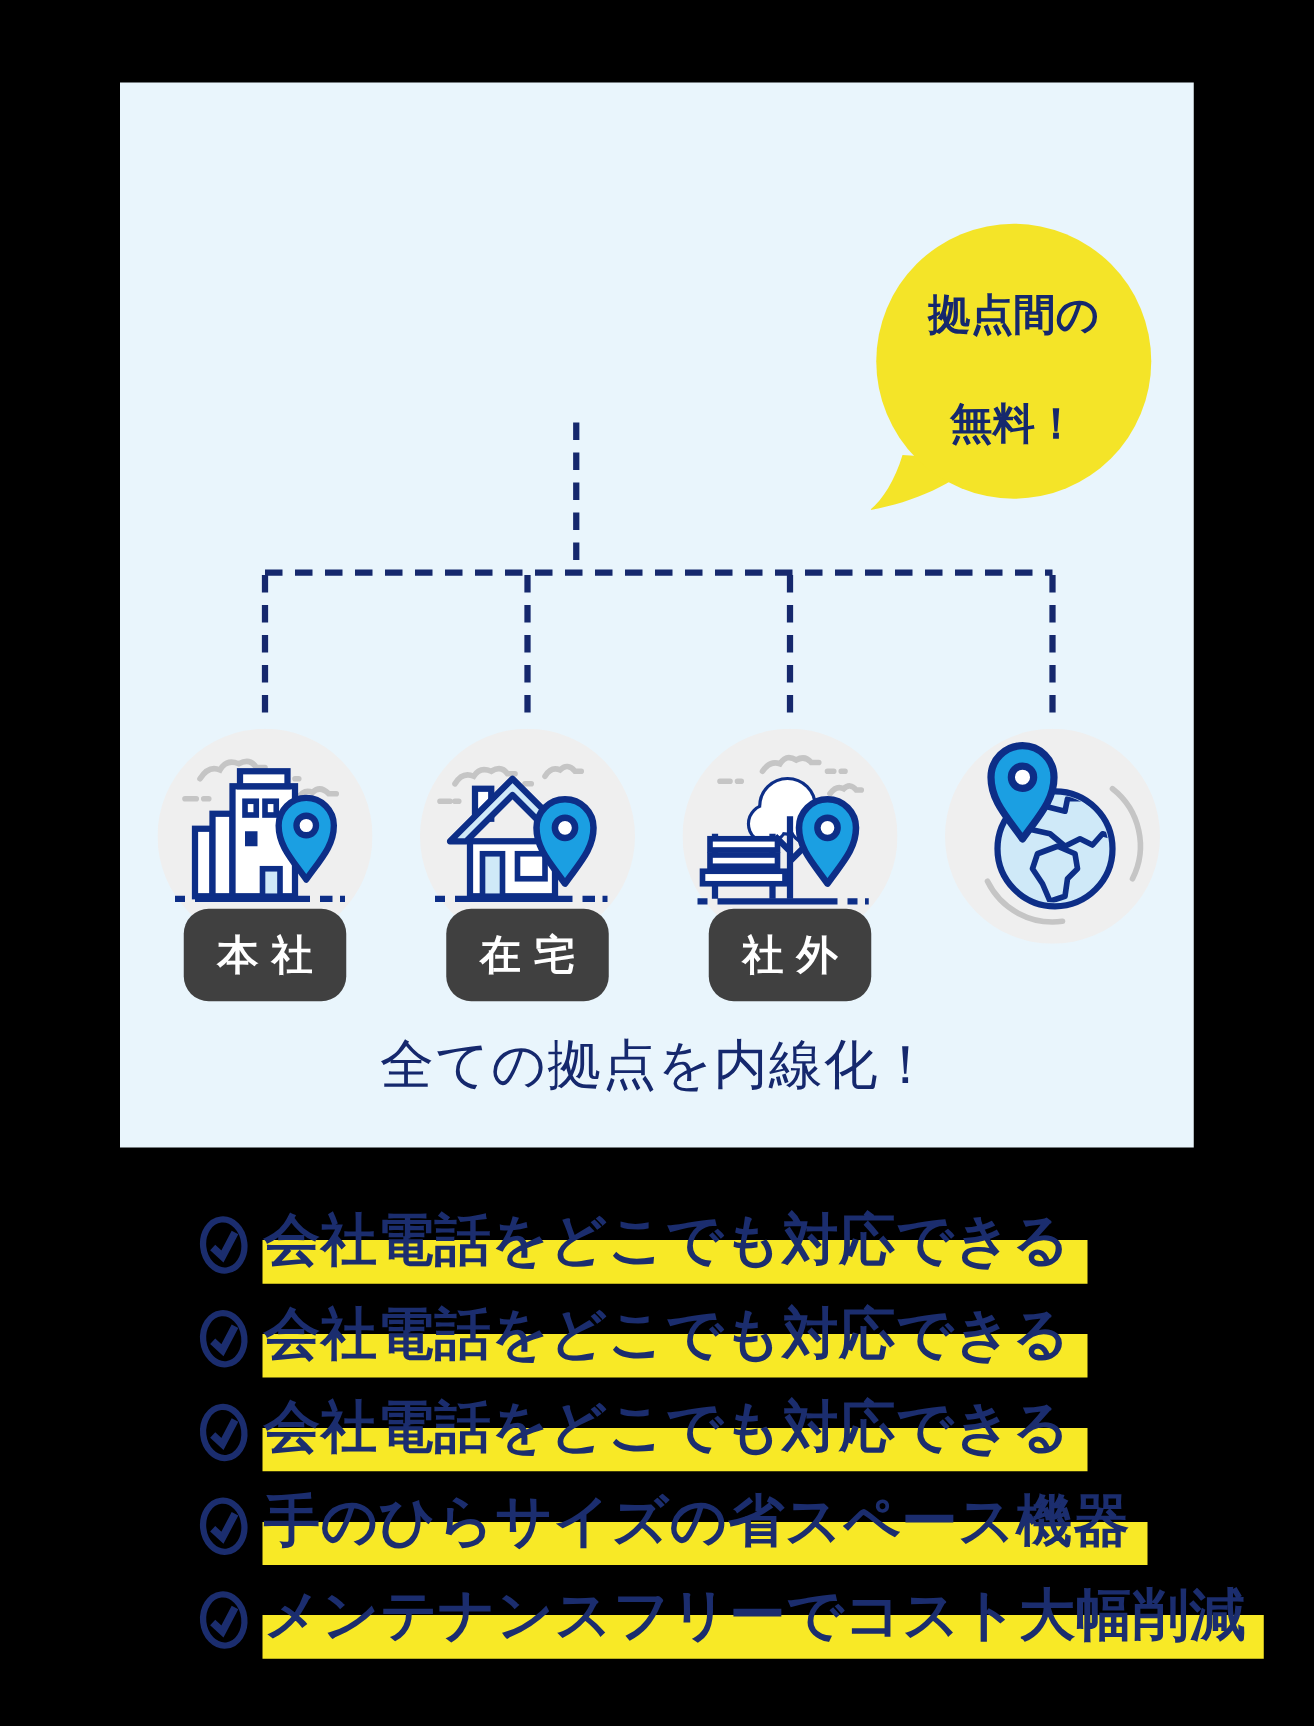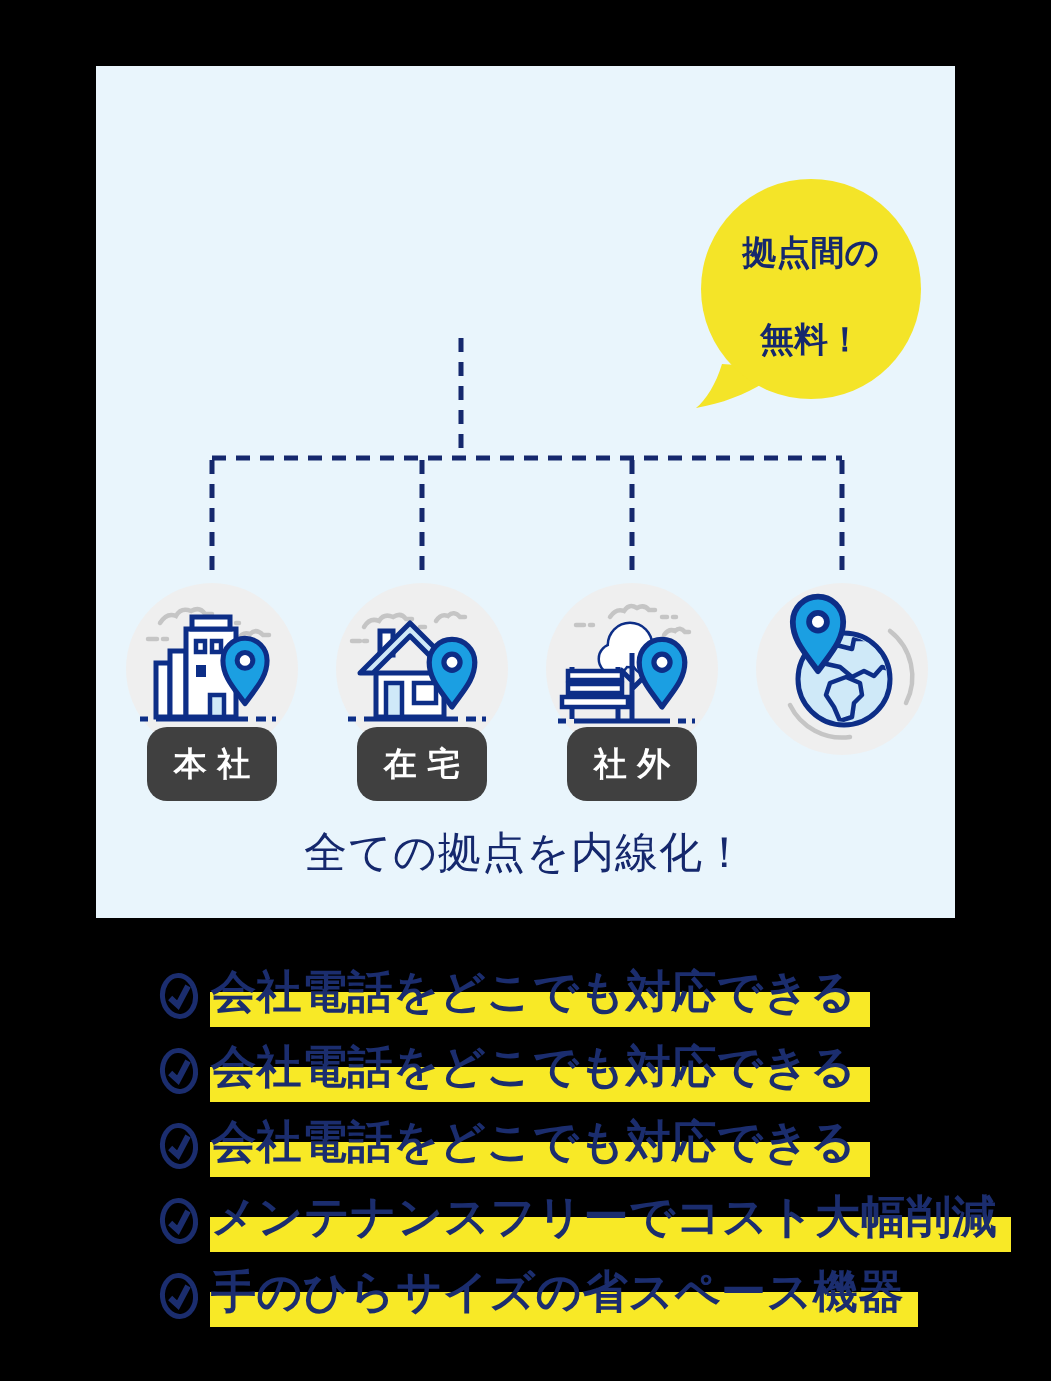--- a/index.html
+++ b/index.html
@@ -205,24 +205,24 @@
         <ellipse cx="21" cy="25" rx="16.5" ry="20.5" fill="none" stroke="#1b2d6e" stroke-width="5"></ellipse>
         <path d="M12,26 L19,34 L31,16" fill="none" stroke="#1b2d6e" stroke-width="6"></path>
       </svg>
       <span class="txt">会社電話をどこでも対応できる</span>
     </div>
     <div class="benefit">
       <svg class="chk" width="42" height="50" viewBox="0 0 42 50">
         <ellipse cx="21" cy="25" rx="16.5" ry="20.5" fill="none" stroke="#1b2d6e" stroke-width="5"></ellipse>
         <path d="M12,26 L19,34 L31,16" fill="none" stroke="#1b2d6e" stroke-width="6"></path>
       </svg>
+      <span class="txt">手のひらサイズの省スペース機器</span>
+    </div>
+    <div class="benefit">
+      <svg class="chk" width="42" height="50" viewBox="0 0 42 50">
+        <ellipse cx="21" cy="25" rx="16.5" ry="20.5" fill="none" stroke="#1b2d6e" stroke-width="5"></ellipse>
+        <path d="M12,26 L19,34 L31,16" fill="none" stroke="#1b2d6e" stroke-width="6"></path>
+      </svg>
       <span class="txt">メンテナンスフリーでコスト大幅削減</span>
     </div>
-    <div class="benefit">
-      <svg class="chk" width="42" height="50" viewBox="0 0 42 50">
-        <ellipse cx="21" cy="25" rx="16.5" ry="20.5" fill="none" stroke="#1b2d6e" stroke-width="5"></ellipse>
-        <path d="M12,26 L19,34 L31,16" fill="none" stroke="#1b2d6e" stroke-width="6"></path>
-      </svg>
-      <span class="txt">手のひらサイズの省スペース機器</span>
-    </div>
   </div>
 
 </div>
 
 </body></html>

